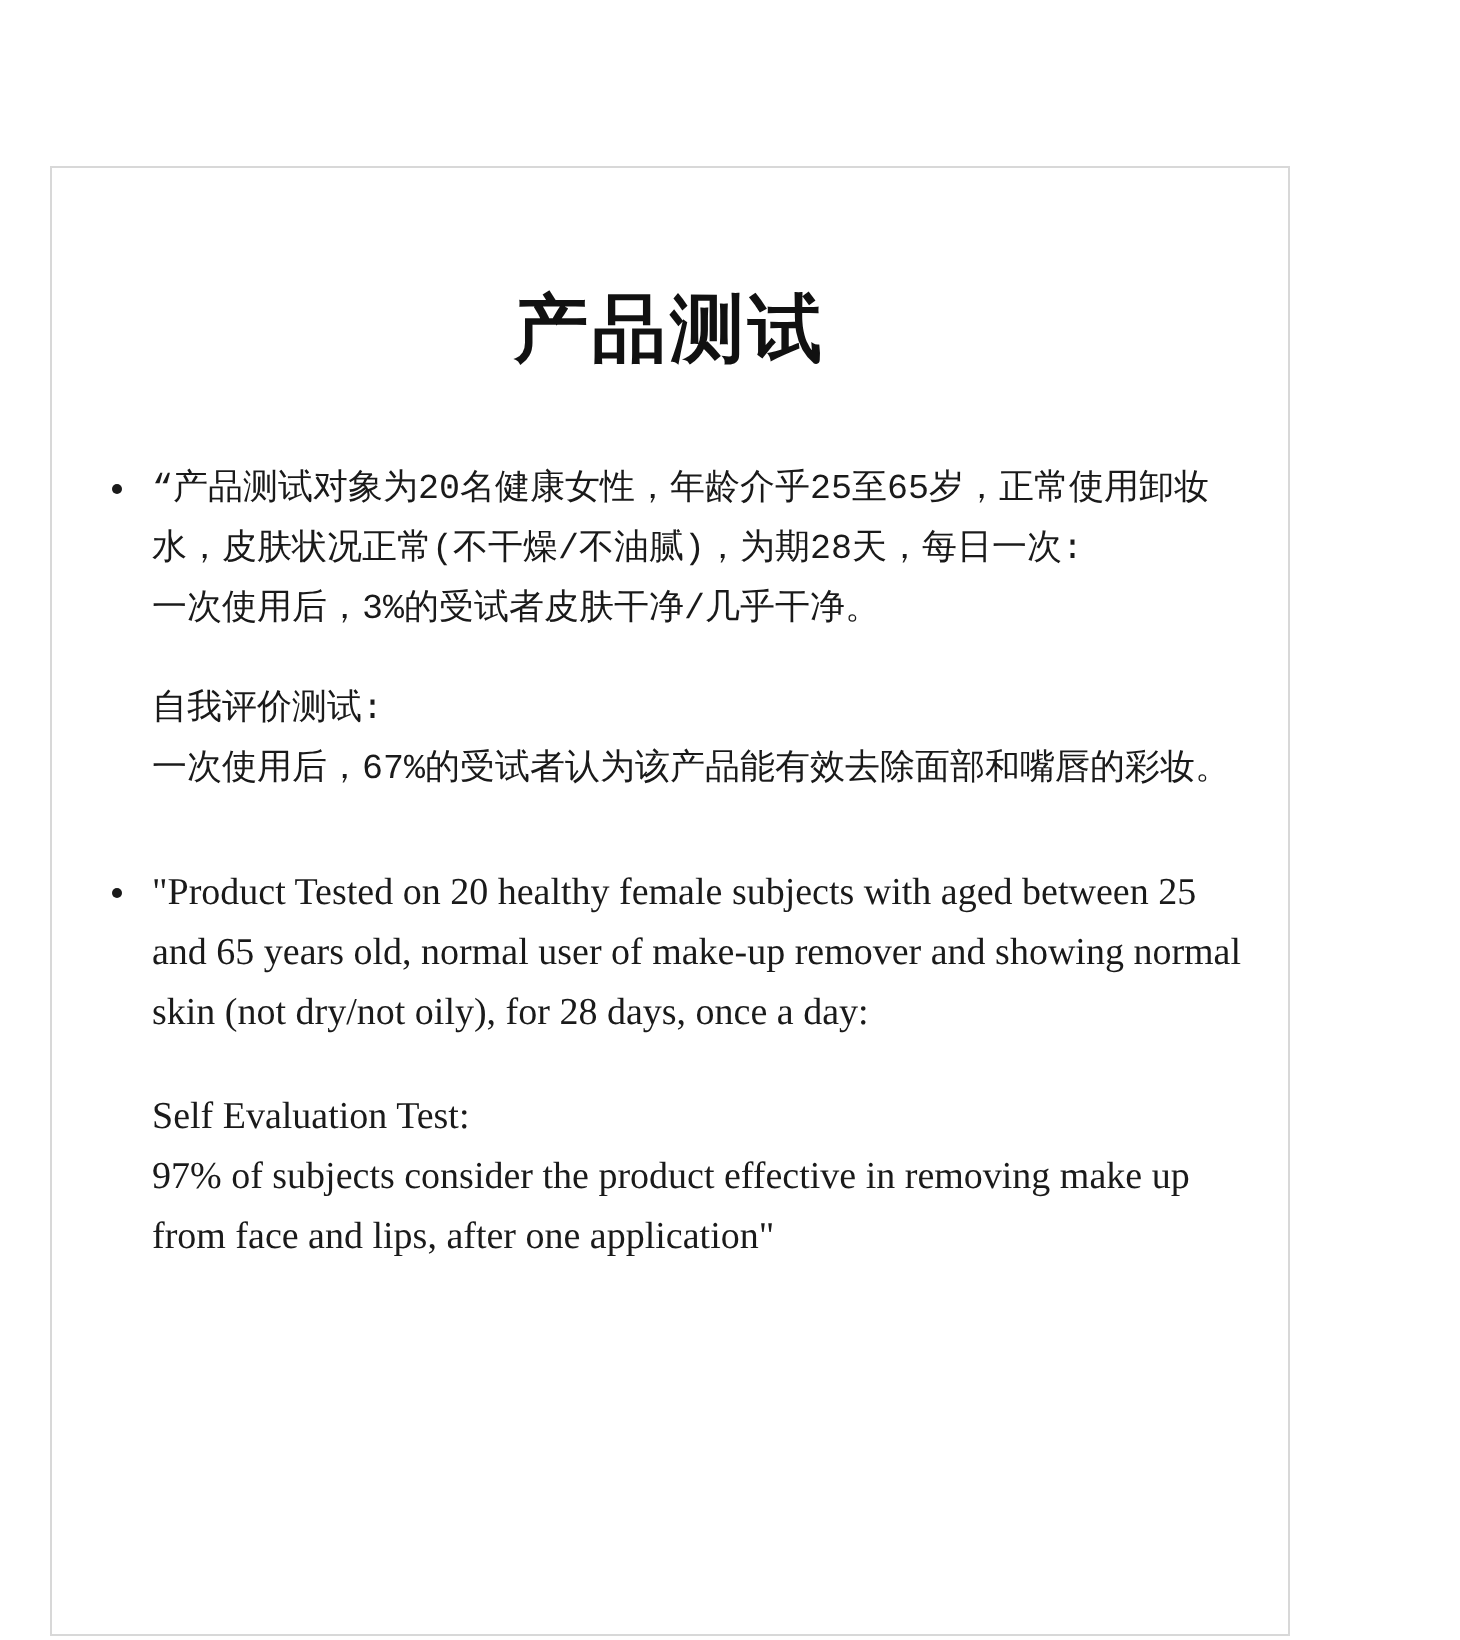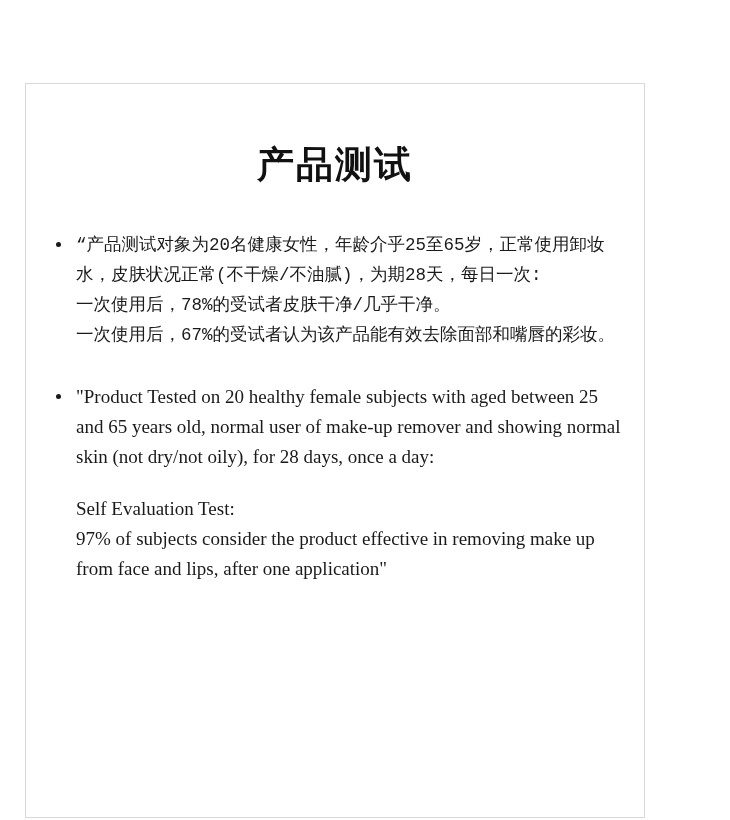--- a/index.html
+++ b/index.html
@@ -85,21 +85,22 @@
 <body>
 
 <div class="page">
 
   <h1 class="title">产品测试</h1>
 
   <div class="content">
 
     <div class="bullet-item block-cn">
       <p class="para">“产品测试对象为20名健康女性，年龄介乎25至65岁，正常使用卸妆水，皮肤状况正常(不干燥/不油腻)，为期28天，每日一次:</p>
-      <p class="para">一次使用后，78%的受试者皮肤干净/几乎干净。</p>
+      <p class="para">一次使用后，3%的受试者皮肤干净/几乎干净。</p>
+      <p class="para gap">自我评价测试:</p>
       <p class="para">一次使用后，67%的受试者认为该产品能有效去除面部和嘴唇的彩妆。</p>
     </div>
 
     <div class="bullet-item block-en">
       <p class="para">"Product Tested on 20 healthy female subjects with aged between 25 and 65 years old, normal user of make-up remover and showing normal skin (not dry/not oily), for 28 days, once a day:</p>
       <p class="para gap">Self Evaluation Test:</p>
       <p class="para">97% of subjects consider the product effective in removing make up from face and lips, after one application"</p>
     </div>
 
   </div>

